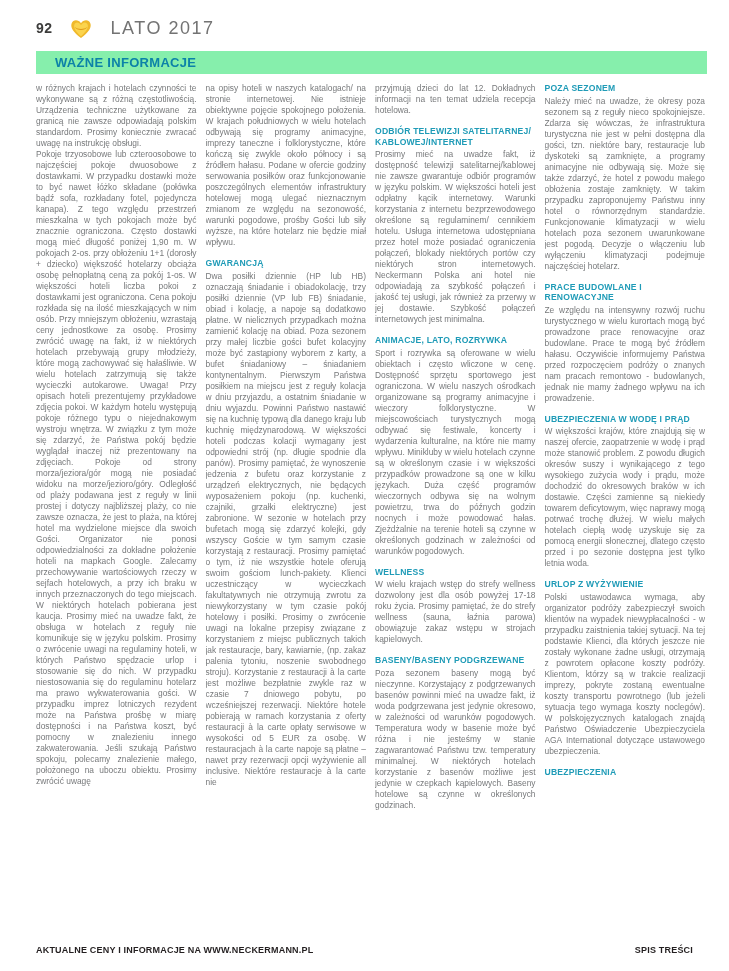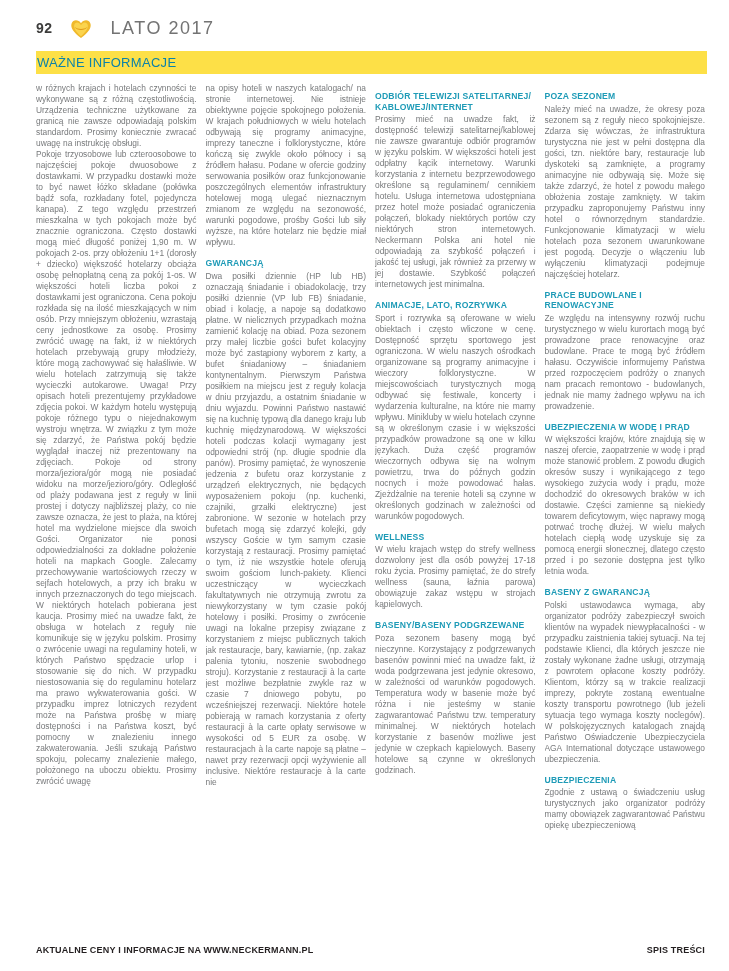--- a/index.html
+++ b/index.html
@@ -10,41 +10,41 @@
     overflow:hidden; margin:0 auto;
   }
   
   .hdr { display:flex; align-items:center; gap:10px; padding:16px 0 0 36px; height:40px; }
   .pagenum { font-size:14px; font-weight:700; color:#3c3c3b; letter-spacing:.5px; }
   .logo { width:24px; height:21px; display:inline-block; margin-left:6px; }
   .season { font-size:18px; font-weight:400; color:#737373; letter-spacing:1.5px; margin-left:8px; }
   
   .banner {
     margin:11px 22px 0 36px; height:23px; line-height:23px;
-    background:#fde047; padding-left:1px;
-    font-size:13px; font-weight:400; letter-spacing:.3px; color:#0c82a8;
+    background:#86efac; padding-left:19px;
+    font-size:13px; font-weight:700; letter-spacing:.3px; color:#0c82a8;
   }
   
   .columns {
     margin:9px 24px 0 36px; height:852px; overflow:hidden;
     display:grid; grid-template-columns:repeat(4,1fr); column-gap:9px;
   }
   .column { overflow:hidden; }
   .blk-para {
     font-size:8.4px; line-height:11px; color:#77797b;
     text-align:justify; hyphens:auto; -webkit-hyphens:auto;
   }
   .blk-heading {
     font-size:8.6px; line-height:10.5px; font-weight:700; color:#1f9bb7;
     letter-spacing:.2px; margin:10px 0 2px 0; text-align:left;
   }
-  .column .blk-heading:first-child { margin-top:8px; }
+  .column .blk-heading:first-child { margin-top:0; }
   
   .ftr {
-    position:absolute; left:36px; right:24px; bottom:16px;
+    position:absolute; left:36px; right:36px; bottom:16px;
     display:flex; justify-content:space-between; align-items:flex-start;
   }
   .ftr-left, .ftr-right {
     font-size:9px; font-weight:700; color:#231f20; letter-spacing:.2px;
   }
   .ftr-right { cursor:pointer; }
 </style>
 </head>
 <body>
 
@@ -70,40 +70,40 @@
       <div class="column">
         <p class="blk-para">w różnych krajach i hotelach czynności te wykonywane są z różną częstotliwością. Urządzenia techniczne użytkowane za granicą nie zawsze odpowiadają polskim standardom. Prosimy koniecznie zwracać uwagę na instrukcję obsługi.</p>
         <p class="blk-para">Pokoje trzyosobowe lub czteroosobowe to najczęściej pokoje dwuosobowe z dostawkami. W przypadku dostawki może to być nawet łóżko składane (połówka bądź sofa, rozkładany fotel, pojedyncza kanapa). Z tego względu przestrzeń mieszkalna w tych pokojach może być znacznie ograniczona. Często dostawki mogą mieć długość poniżej 1,90 m. W pokojach 2-os. przy obłożeniu 1+1 (dorosły + dziecko) większość hotelarzy obciąża osobę pełnopłatną ceną za pokój 1-os. W większości hoteli liczba pokoi z dostawkami jest ograniczona. Cena pokoju rozkłada się na ilość mieszkających w nim osób. Przy mniejszym obłożeniu, wzrastają ceny jednostkowe za osobę. Prosimy zwrócić uwagę na fakt, iż w niektórych hotelach przebywają grupy młodzieży, które mogą zachowywać się hałaśliwie. W wielu hotelach zatrzymują się także wycieczki autokarowe. Uwaga! Przy opisach hoteli prezentujemy przykładowe zdjęcia pokoi. W każdym hotelu występują pokoje różnego typu o niejednakowym wystroju wnętrza. W związku z tym może się zdarzyć, że Państwa pokój będzie wyglądał inaczej niż prezentowany na zdjęciach. Pokoje od strony morza/jeziora/gór mogą nie posiadać widoku na morze/jezioro/góry. Odległość od plaży podawana jest z reguły w linii prostej i dotyczy najbliższej plaży, co nie zawsze oznacza, że jest to plaża, na której hotel ma wydzielone miejsce dla swoich Gości. Organizator nie ponosi odpowiedzialności za dokładne położenie hoteli na mapkach Google. Zalecamy przechowywanie wartościowych rzeczy w sejfach hotelowych, a przy ich braku w innych przeznaczonych do tego miejscach. W niektórych hotelach pobierana jest kaucja. Prosimy mieć na uwadze fakt, że obsługa w hotelach z reguły nie komunikuje się w języku polskim. Prosimy o zwrócenie uwagi na regulaminy hoteli, w których Państwo spędzacie urlop i stosowanie się do nich. W przypadku niestosowania się do regulaminu hotelarz ma prawo wykwaterowania gości. W przypadku imprez lotniczych rezydent może na Państwa prośbę w miarę dostępności i na Państwa koszt, być pomocny w znalezieniu innego zakwaterowania. Jeśli szukają Państwo spokoju, polecamy znalezienie małego, położonego na uboczu obiektu. Prosimy zwrócić uwagę</p>
       </div>
       <div class="column">
         <p class="blk-para">na opisy hoteli w naszych katalogach/ na stronie internetowej. Nie istnieje obiektywne pojęcie spokojnego położenia. W krajach południowych w wielu hotelach odbywają się programy animacyjne, imprezy taneczne i folklorystyczne, które kończą się zwykle około północy i są źródłem hałasu. Podane w ofercie godziny serwowania posiłków oraz funkcjonowanie poszczególnych elementów infrastruktury hotelowej mogą ulegać nieznacznym zmianom ze względu na sezonowość, warunki pogodowe, prośby Gości lub siły wyższe, na które hotelarz nie będzie miał wpływu.</p>
         <h3 class="blk-heading">GWARANCJĄ</h3>
         <p class="blk-para">Dwa posiłki dziennie (HP lub HB) oznaczają śniadanie i obiadokolację, trzy posiłki dziennie (VP lub FB) śniadanie, obiad i kolację, a napoje są dodatkowo płatne. W nielicznych przypadkach można zamienić kolację na obiad. Poza sezonem przy małej liczbie gości bufet kolacyjny może być zastąpiony wyborem z karty, a bufet śniadaniowy – śniadaniem kontynentalnym. Pierwszym Państwa posiłkiem na miejscu jest z reguły kolacja w dniu przyjazdu, a ostatnim śniadanie w dniu wyjazdu. Powinni Państwo nastawić się na kuchnię typową dla danego kraju lub kuchnię międzynarodową. W większości hoteli podczas kolacji wymagany jest odpowiedni strój (np. długie spodnie dla panów). Prosimy pamiętać, że wynoszenie jedzenia z bufetu oraz korzystanie z urządzeń elektrycznych, nie będących wyposażeniem pokoju (np. kuchenki, czajniki, grzałki elektryczne) jest zabronione. W sezonie w hotelach przy bufetach mogą się zdarzyć kolejki, gdy wszyscy Goście w tym samym czasie korzystają z restauracji. Prosimy pamiętać o tym, iż nie wszystkie hotele oferują swoim gościom lunch-pakiety. Klienci uczestniczący w wycieczkach fakultatywnych nie otrzymują zwrotu za niewykorzystany w tym czasie pokój hotelowy i posiłki. Prosimy o zwrócenie uwagi na lokalne przepisy związane z korzystaniem z miejsc publicznych takich jak restauracje, bary, kawiarnie, (np. zakaz palenia tytoniu, noszenie swobodnego stroju). Korzystanie z restauracji à la carte jest możliwe bezpłatnie zwykle raz w czasie 7 dniowego pobytu, po wcześniejszej rezerwacji. Niektóre hotele pobierają w ramach korzystania z oferty restauracji à la carte opłaty serwisowe w wysokości od 5 EUR za osobę. W restauracjach à la carte napoje są płatne – nawet przy rezerwacji opcji wyżywienie all inclusive. Niektóre restauracje à la carte nie</p>
       </div>
       <div class="column">
+        <p class="blk-para">przyjmują dzieci do lat 12. Dokładnych informacji na ten temat udziela recepcja hotelowa.</p>
         <h3 class="blk-heading">ODBIÓR TELEWIZJI SATELITARNEJ/ KABLOWEJ/INTERNET</h3>
         <p class="blk-para">Prosimy mieć na uwadze fakt, iż dostępność telewizji satelitarnej/kablowej nie zawsze gwarantuje odbiór programów w języku polskim. W większości hoteli jest odpłatny kącik internetowy. Warunki korzystania z internetu bezprzewodowego określone są regulaminem/ cennikiem hotelu. Usługa internetowa udostępniana przez hotel może posiadać ograniczenia połączeń, blokady niektórych portów czy niektórych stron internetowych. Neckermann Polska ani hotel nie odpowiadają za szybkość połączeń i jakość tej usługi, jak również za przerwy w jej dostawie. Szybkość połączeń internetowych jest minimalna.</p>
         <h3 class="blk-heading">ANIMACJE, LATO, ROZRYWKA</h3>
         <p class="blk-para">Sport i rozrywka są oferowane w wielu obiektach i często wliczone w cenę. Dostępność sprzętu sportowego jest ograniczona. W wielu naszych ośrodkach organizowane są programy animacyjne i wieczory folklorystyczne. W miejscowościach turystycznych mogą odbywać się festiwale, koncerty i wydarzenia kulturalne, na które nie mamy wpływu. Minikluby w wielu hotelach czynne są w określonym czasie i w większości przypadków prowadzone są one w kilku językach. Duża część programów wieczornych odbywa się na wolnym powietrzu, trwa do późnych godzin nocnych i może powodować hałas. Zjeżdżalnie na terenie hoteli są czynne w określonych godzinach w zależności od warunków pogodowych.</p>
         <h3 class="blk-heading">WELLNESS</h3>
         <p class="blk-para">W wielu krajach wstęp do strefy wellness dozwolony jest dla osób powyżej 17-18 roku życia. Prosimy pamiętać, że do strefy wellness (sauna, łaźnia parowa) obowiązuje zakaz wstępu w strojach kąpielowych.</p>
         <h3 class="blk-heading">BASENY/BASENY PODGRZEWANE</h3>
         <p class="blk-para">Poza sezonem baseny mogą być nieczynne. Korzystający z podgrzewanych basenów powinni mieć na uwadze fakt, iż woda podgrzewana jest jedynie okresowo, w zależności od warunków pogodowych. Temperatura wody w basenie może być różna i nie jesteśmy w stanie zagwarantować Państwu tzw. temperatury minimalnej. W niektórych hotelach korzystanie z basenów możliwe jest jedynie w czepkach kąpielowych. Baseny hotelowe są czynne w określonych godzinach.</p>
       </div>
       <div class="column">
         <h3 class="blk-heading">POZA SEZONEM</h3>
         <p class="blk-para">Należy mieć na uwadze, że okresy poza sezonem są z reguły nieco spokojniejsze. Zdarza się wówczas, że infrastruktura turystyczna nie jest w pełni dostępna dla gości, tzn. niektóre bary, restauracje lub dyskoteki są zamknięte, a programy animacyjne nie odbywają się. Może się także zdarzyć, że hotel z powodu małego obłożenia zostaje zamknięty. W takim przypadku zaproponujemy Państwu inny hotel o równorzędnym standardzie. Funkcjonowanie klimatyzacji w wielu hotelach poza sezonem uwarunkowane jest pogodą. Decyzje o włączeniu lub wyłączeniu klimatyzacji podejmuje najczęściej hotelarz.</p>
         <h3 class="blk-heading">PRACE BUDOWLANE I RENOWACYJNE</h3>
         <p class="blk-para">Ze względu na intensywny rozwój ruchu turystycznego w wielu kurortach mogą być prowadzone prace renowacyjne oraz budowlane. Prace te mogą być źródłem hałasu. Oczywiście informujemy Państwa przed rozpoczęciem podróży o znanych nam pracach remontowo - budowlanych, jednak nie mamy żadnego wpływu na ich prowadzenie.</p>
         <h3 class="blk-heading">UBEZPIECZENIA W WODĘ I PRĄD</h3>
         <p class="blk-para">W większości krajów, które znajdują się w naszej ofercie, zaopatrzenie w wodę i prąd może stanowić problem. Z powodu długich okresów suszy i wynikającego z tego wysokiego zużycia wody i prądu, może dochodzić do okresowych braków w ich dostawie. Części zamienne są niekiedy towarem deficytowym, więc naprawy mogą potrwać trochę dłużej. W wielu małych hotelach ciepłą wodę uzyskuje się za pomocą energii słonecznej, dlatego często przed i po sezonie dostępna jest tylko letnia woda.</p>
-        <h3 class="blk-heading">BASENY Z GWARANCJĄ</h3>
+        <h3 class="blk-heading">URLOP Z WYŻYWIENIE</h3>
         <p class="blk-para">Polski ustawodawca wymaga, aby organizator podróży zabezpieczył swoich klientów na wypadek niewypłacalności - w przypadku zaistnienia takiej sytuacji. Na tej podstawie Klienci, dla których jeszcze nie zostały wykonane żadne usługi, otrzymają z powrotem opłacone koszty podróży. Klientom, którzy są w trakcie realizacji imprezy, pokryte zostaną ewentualne koszty transportu powrotnego (lub jeżeli sytuacja tego wymaga koszty noclegów). W polskojęzycznych katalogach znajdą Państwo Oświadczenie Ubezpieczyciela AGA International dotyczące ustawowego ubezpieczenia.</p>
         <h3 class="blk-heading">UBEZPIECZENIA</h3>
-        <p class="blk-para">Zgodnie z ustawą o świadczeniu usług turystycznych jako organizator podróży mamy obowiązek zagwarantować Państwu opiekę ubezpieczeniową</p>
       </div>
     </main>
 
   <footer class="ftr">
     <span class="ftr-left">AKTUALNE CENY I INFORMACJE NA WWW.NECKERMANN.PL</span>
     <span class="ftr-right">SPIS TREŚCI</span>
   </footer>
 
 </div>
 

